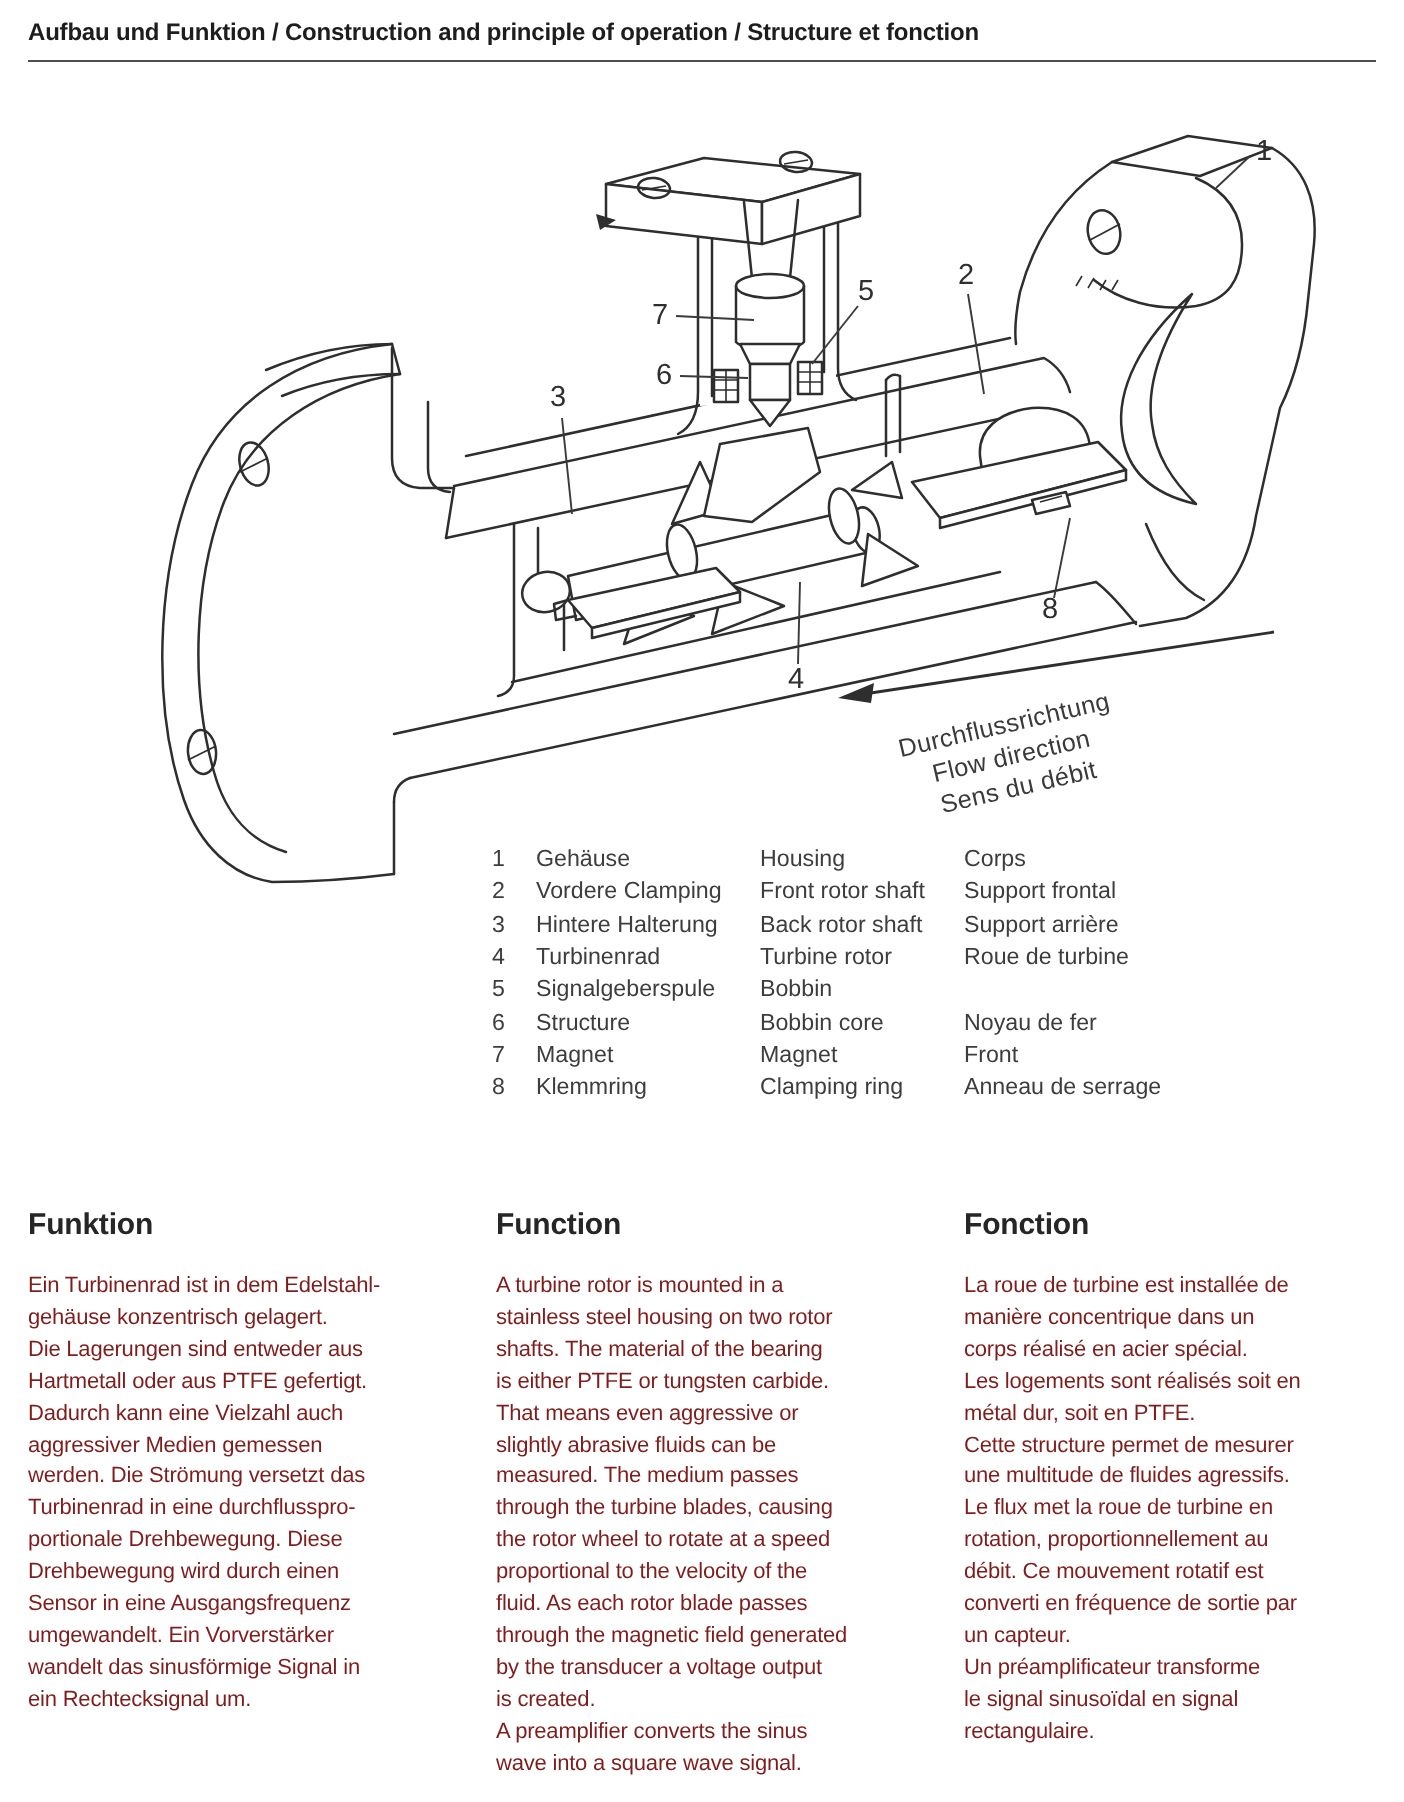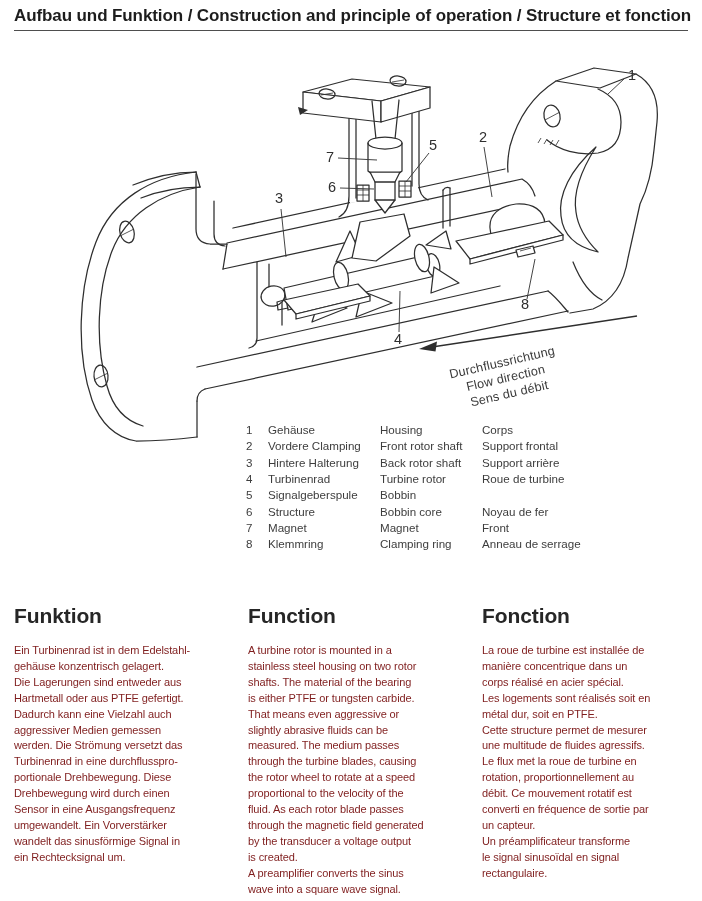--- a/index.html
+++ b/index.html
@@ -4,21 +4,21 @@
 <style>
   html,body{margin:0;padding:0;}
   body{
     width:702px;height:901px;position:relative;background:#ffffff;
     font-family:"Liberation Sans","DejaVu Sans",sans-serif;
     color:#3e3e3e;overflow:hidden;
   }
   
   .hdr{position:absolute;left:14px;top:6px;width:674px;}
   .hdr h1{
-    margin:0;font-size:17px;font-weight:bold;color:#1d1d1d;
+    margin:0;font-size:12px;font-weight:bold;color:#1d1d1d;
     letter-spacing:-0.1px;line-height:20px;white-space:nowrap;
   }
   .rule{margin-top:4px;border-top:1.6px solid #4e4e4e;height:0;}
   
   svg.diagram{position:absolute;left:0;top:45px;width:702px;height:400px;}
   .ln{fill:none;stroke:#2e2e2e;stroke-width:1.25;stroke-linecap:round;stroke-linejoin:round;}
   .fw{fill:#ffffff;stroke:#2e2e2e;stroke-width:1.25;stroke-linejoin:round;}
   .mask{fill:#ffffff;stroke:none;}
   .thin{stroke:#2e2e2e;stroke-width:0.8;fill:none;}
   .leader{stroke:#3a3a3a;stroke-width:0.95;fill:none;}
@@ -30,21 +30,21 @@
   .prow{display:flex;line-height:16.35px;white-space:nowrap;}
   .pnum{width:22px;}
   .pde{width:112px;}
   .pen{width:102px;}
   .pfr{flex:0 0 auto;}
   
   .col{position:absolute;top:604px;width:232px;}
   .col-de{left:14px;}
   .col-en{left:248px;}
   .col-fr{left:482px;}
-  .col h2{margin:0;font-size:21px;font-weight:bold;color:#262626;letter-spacing:-0.1px;}
+  .col h2{margin:0;font-size:15px;font-weight:bold;color:#262626;letter-spacing:-0.1px;}
   .col p{
     margin:15px 0 0 0;font-size:11px;line-height:15.9px;color:#7f1d1d;
     letter-spacing:-0.1px;white-space:pre-line;
   }
 </style>
 </head>
 <body>
 
 <div class="page">
 

